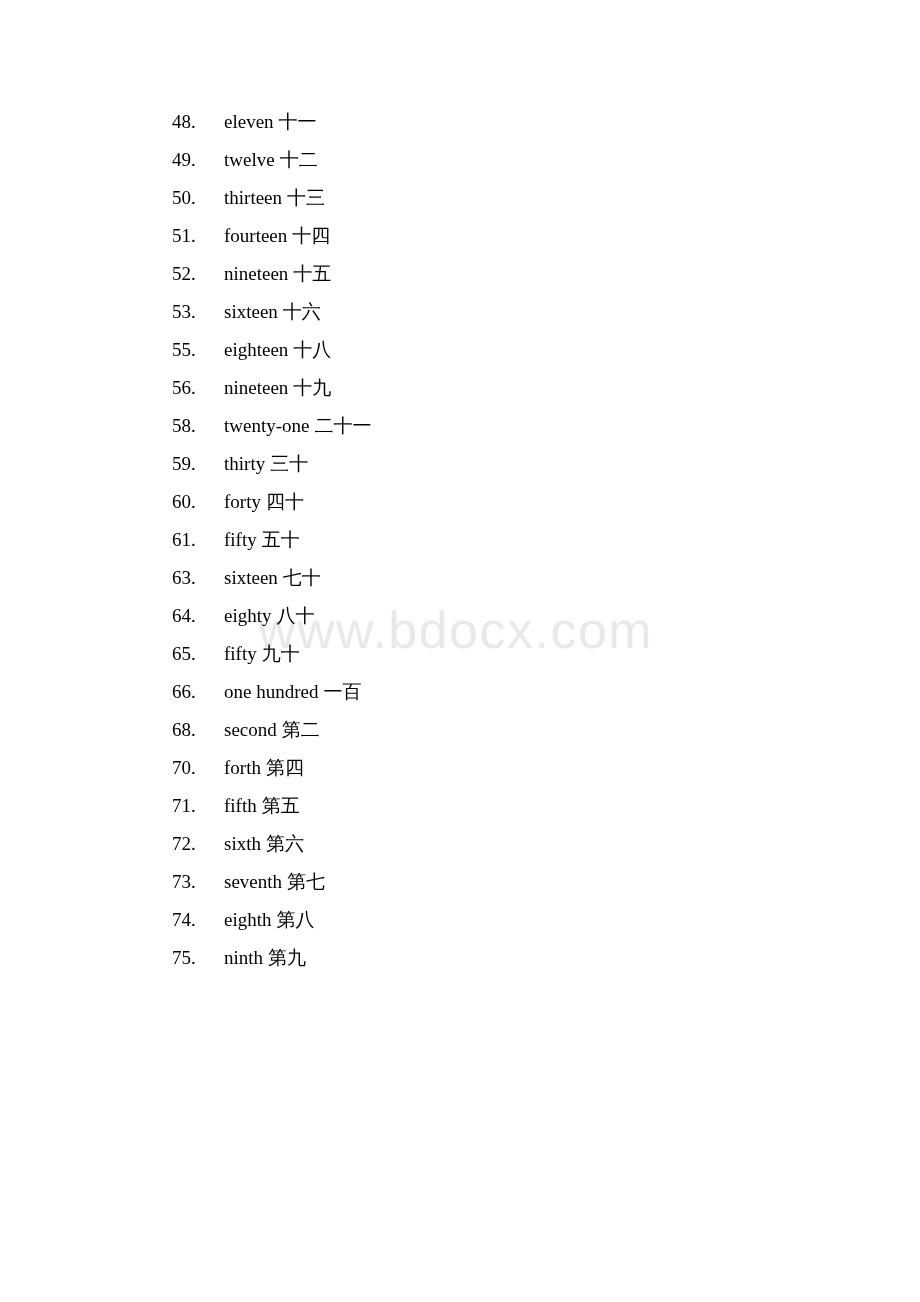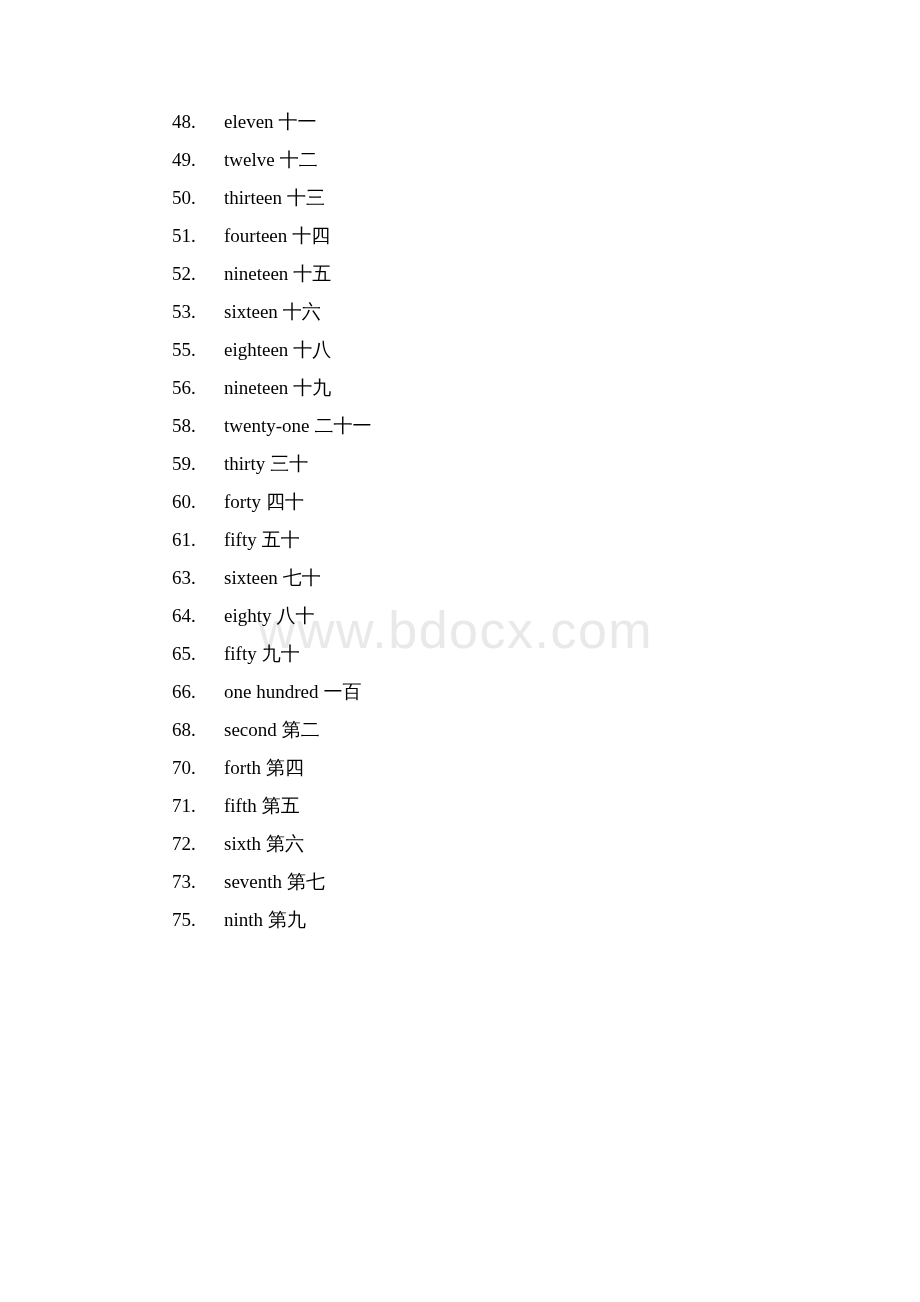--- a/index.html
+++ b/index.html
@@ -170,18 +170,22 @@
       </div>
       <div class="entry">
         <span class="entry-num">72.</span>
         <span class="entry-body"><span class="term">sixth</span><span class="gloss">第六</span></span>
       </div>
       <div class="entry">
         <span class="entry-num">73.</span>
         <span class="entry-body"><span class="term">seventh</span><span class="gloss">第七</span></span>
       </div>
       <div class="entry">
+        <span class="entry-num">74.</span>
+        <span class="entry-body"><span class="term">eighth</span><span class="gloss">第八</span></span>
+      </div>
+      <div class="entry">
         <span class="entry-num">75.</span>
         <span class="entry-body"><span class="term">ninth</span><span class="gloss">第九</span></span>
       </div>
     </div>
 
 </div>
 
 </body></html>

